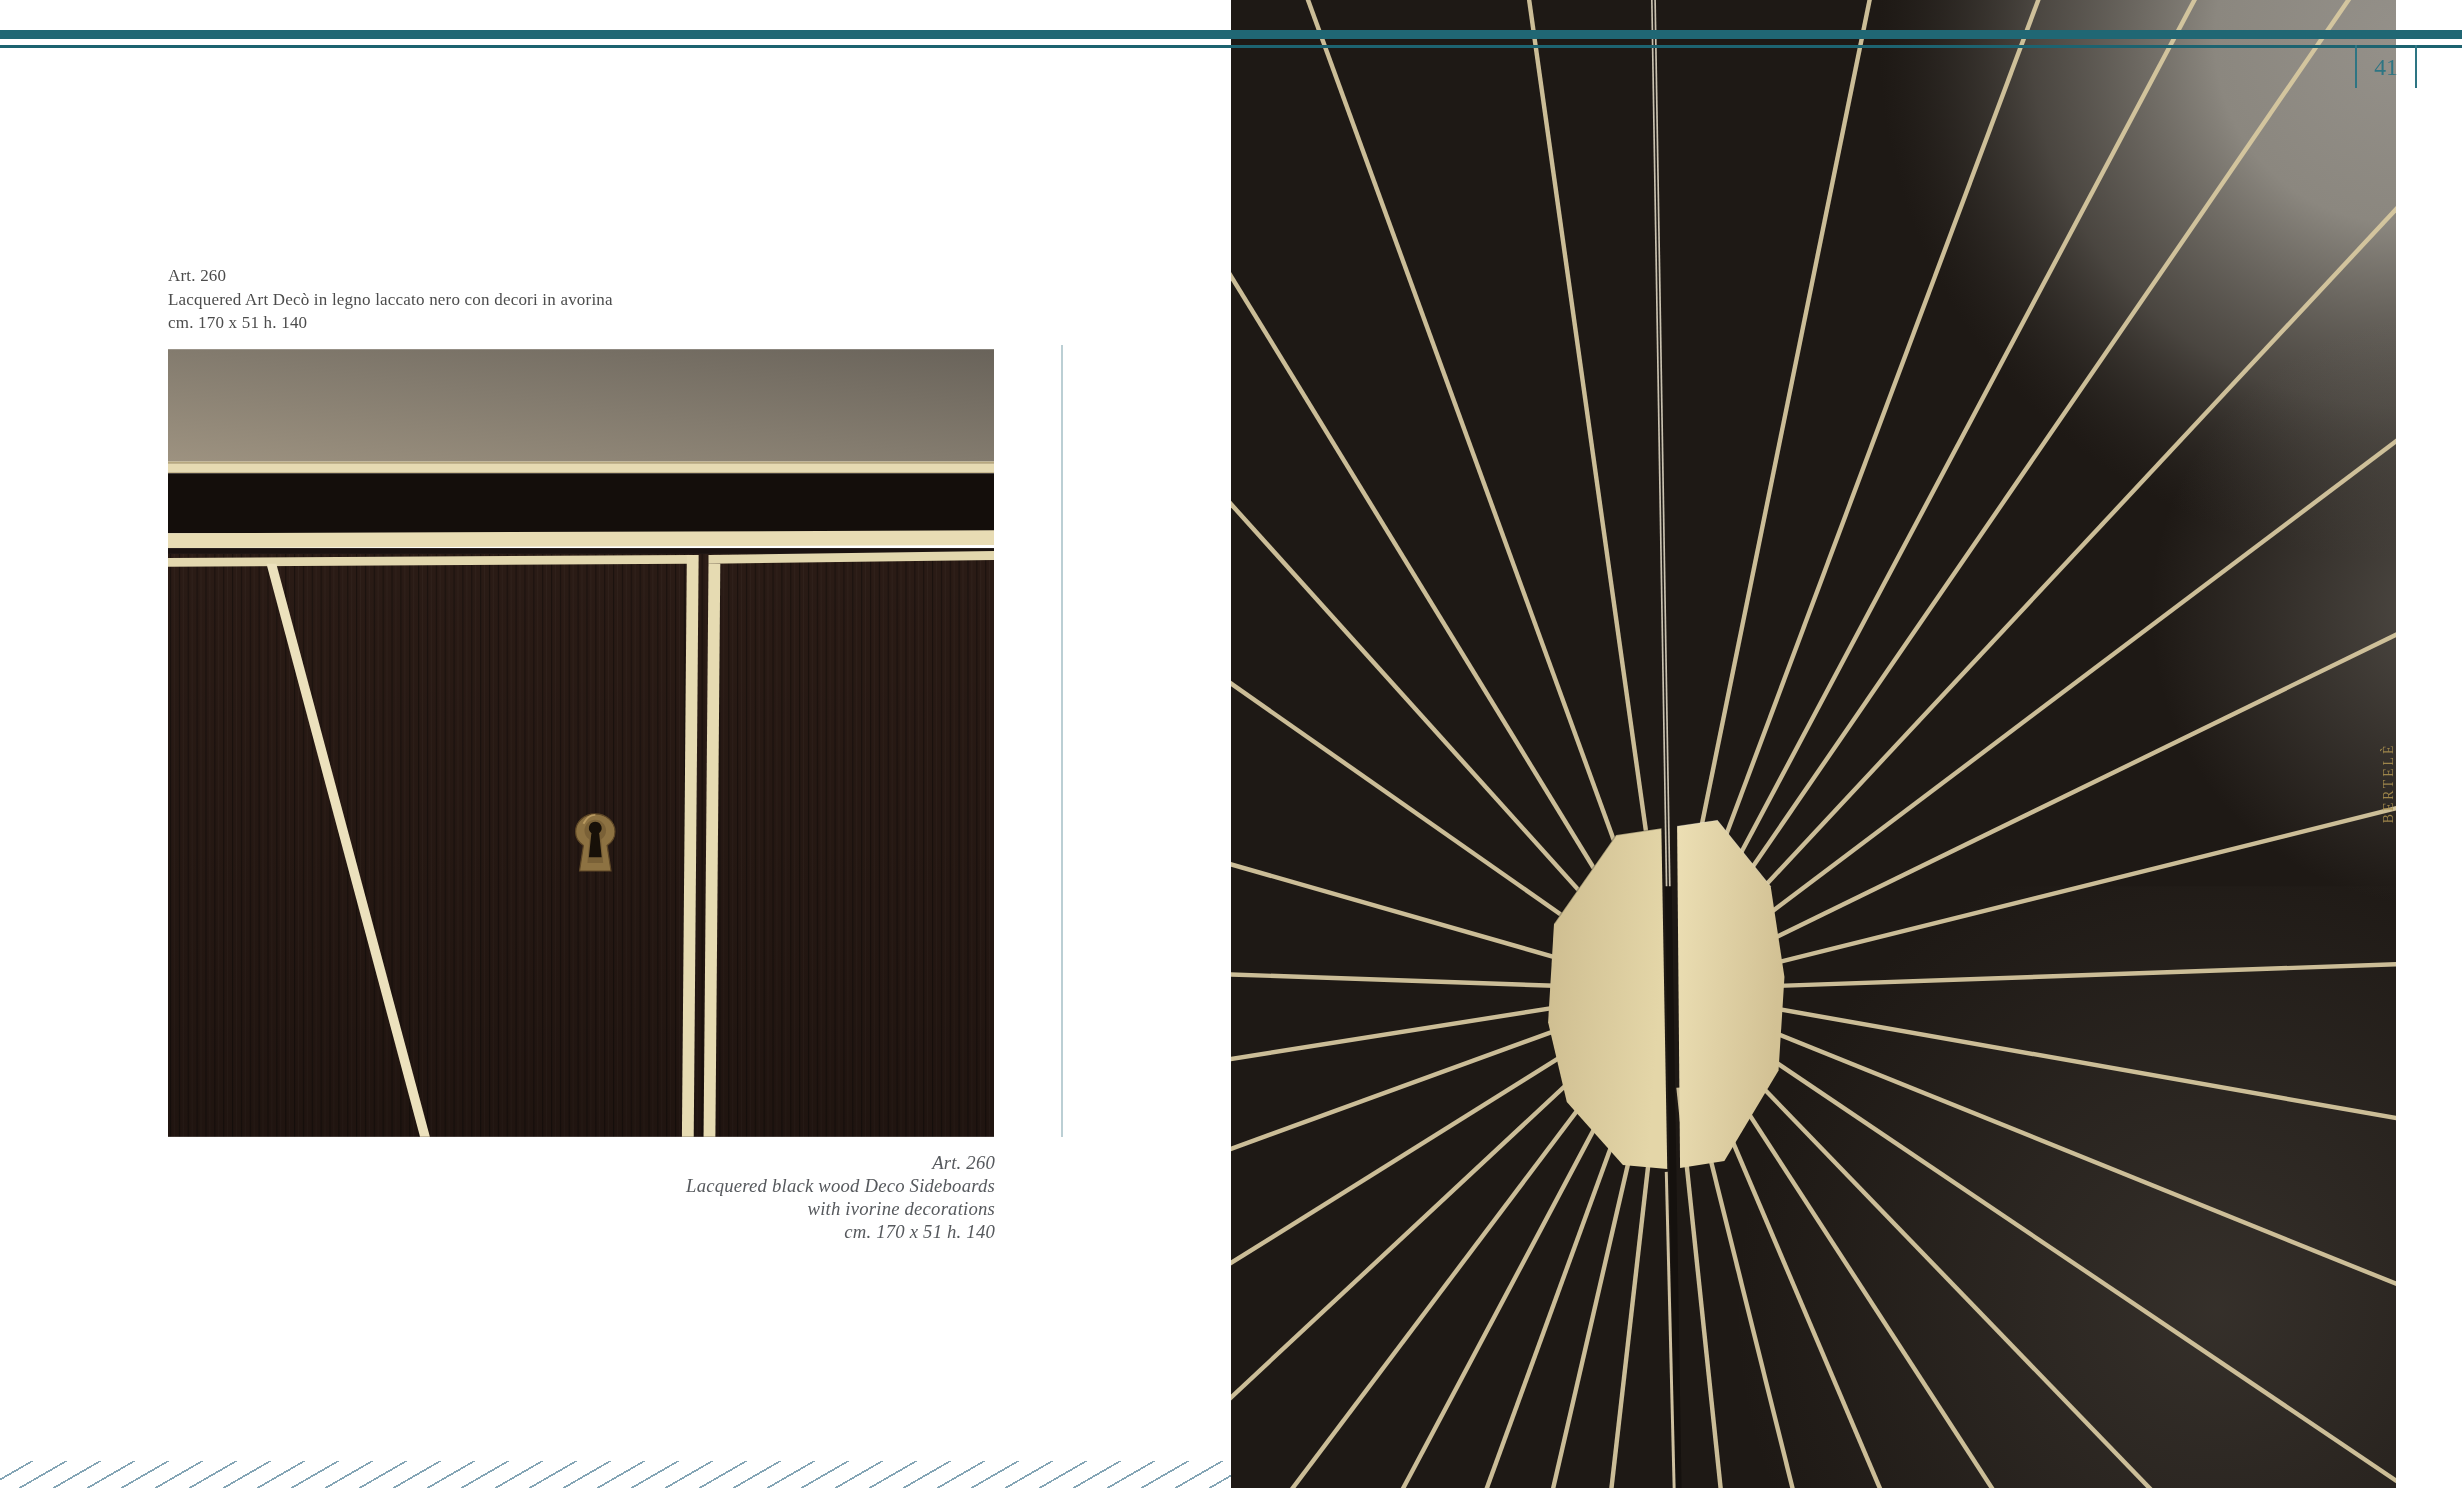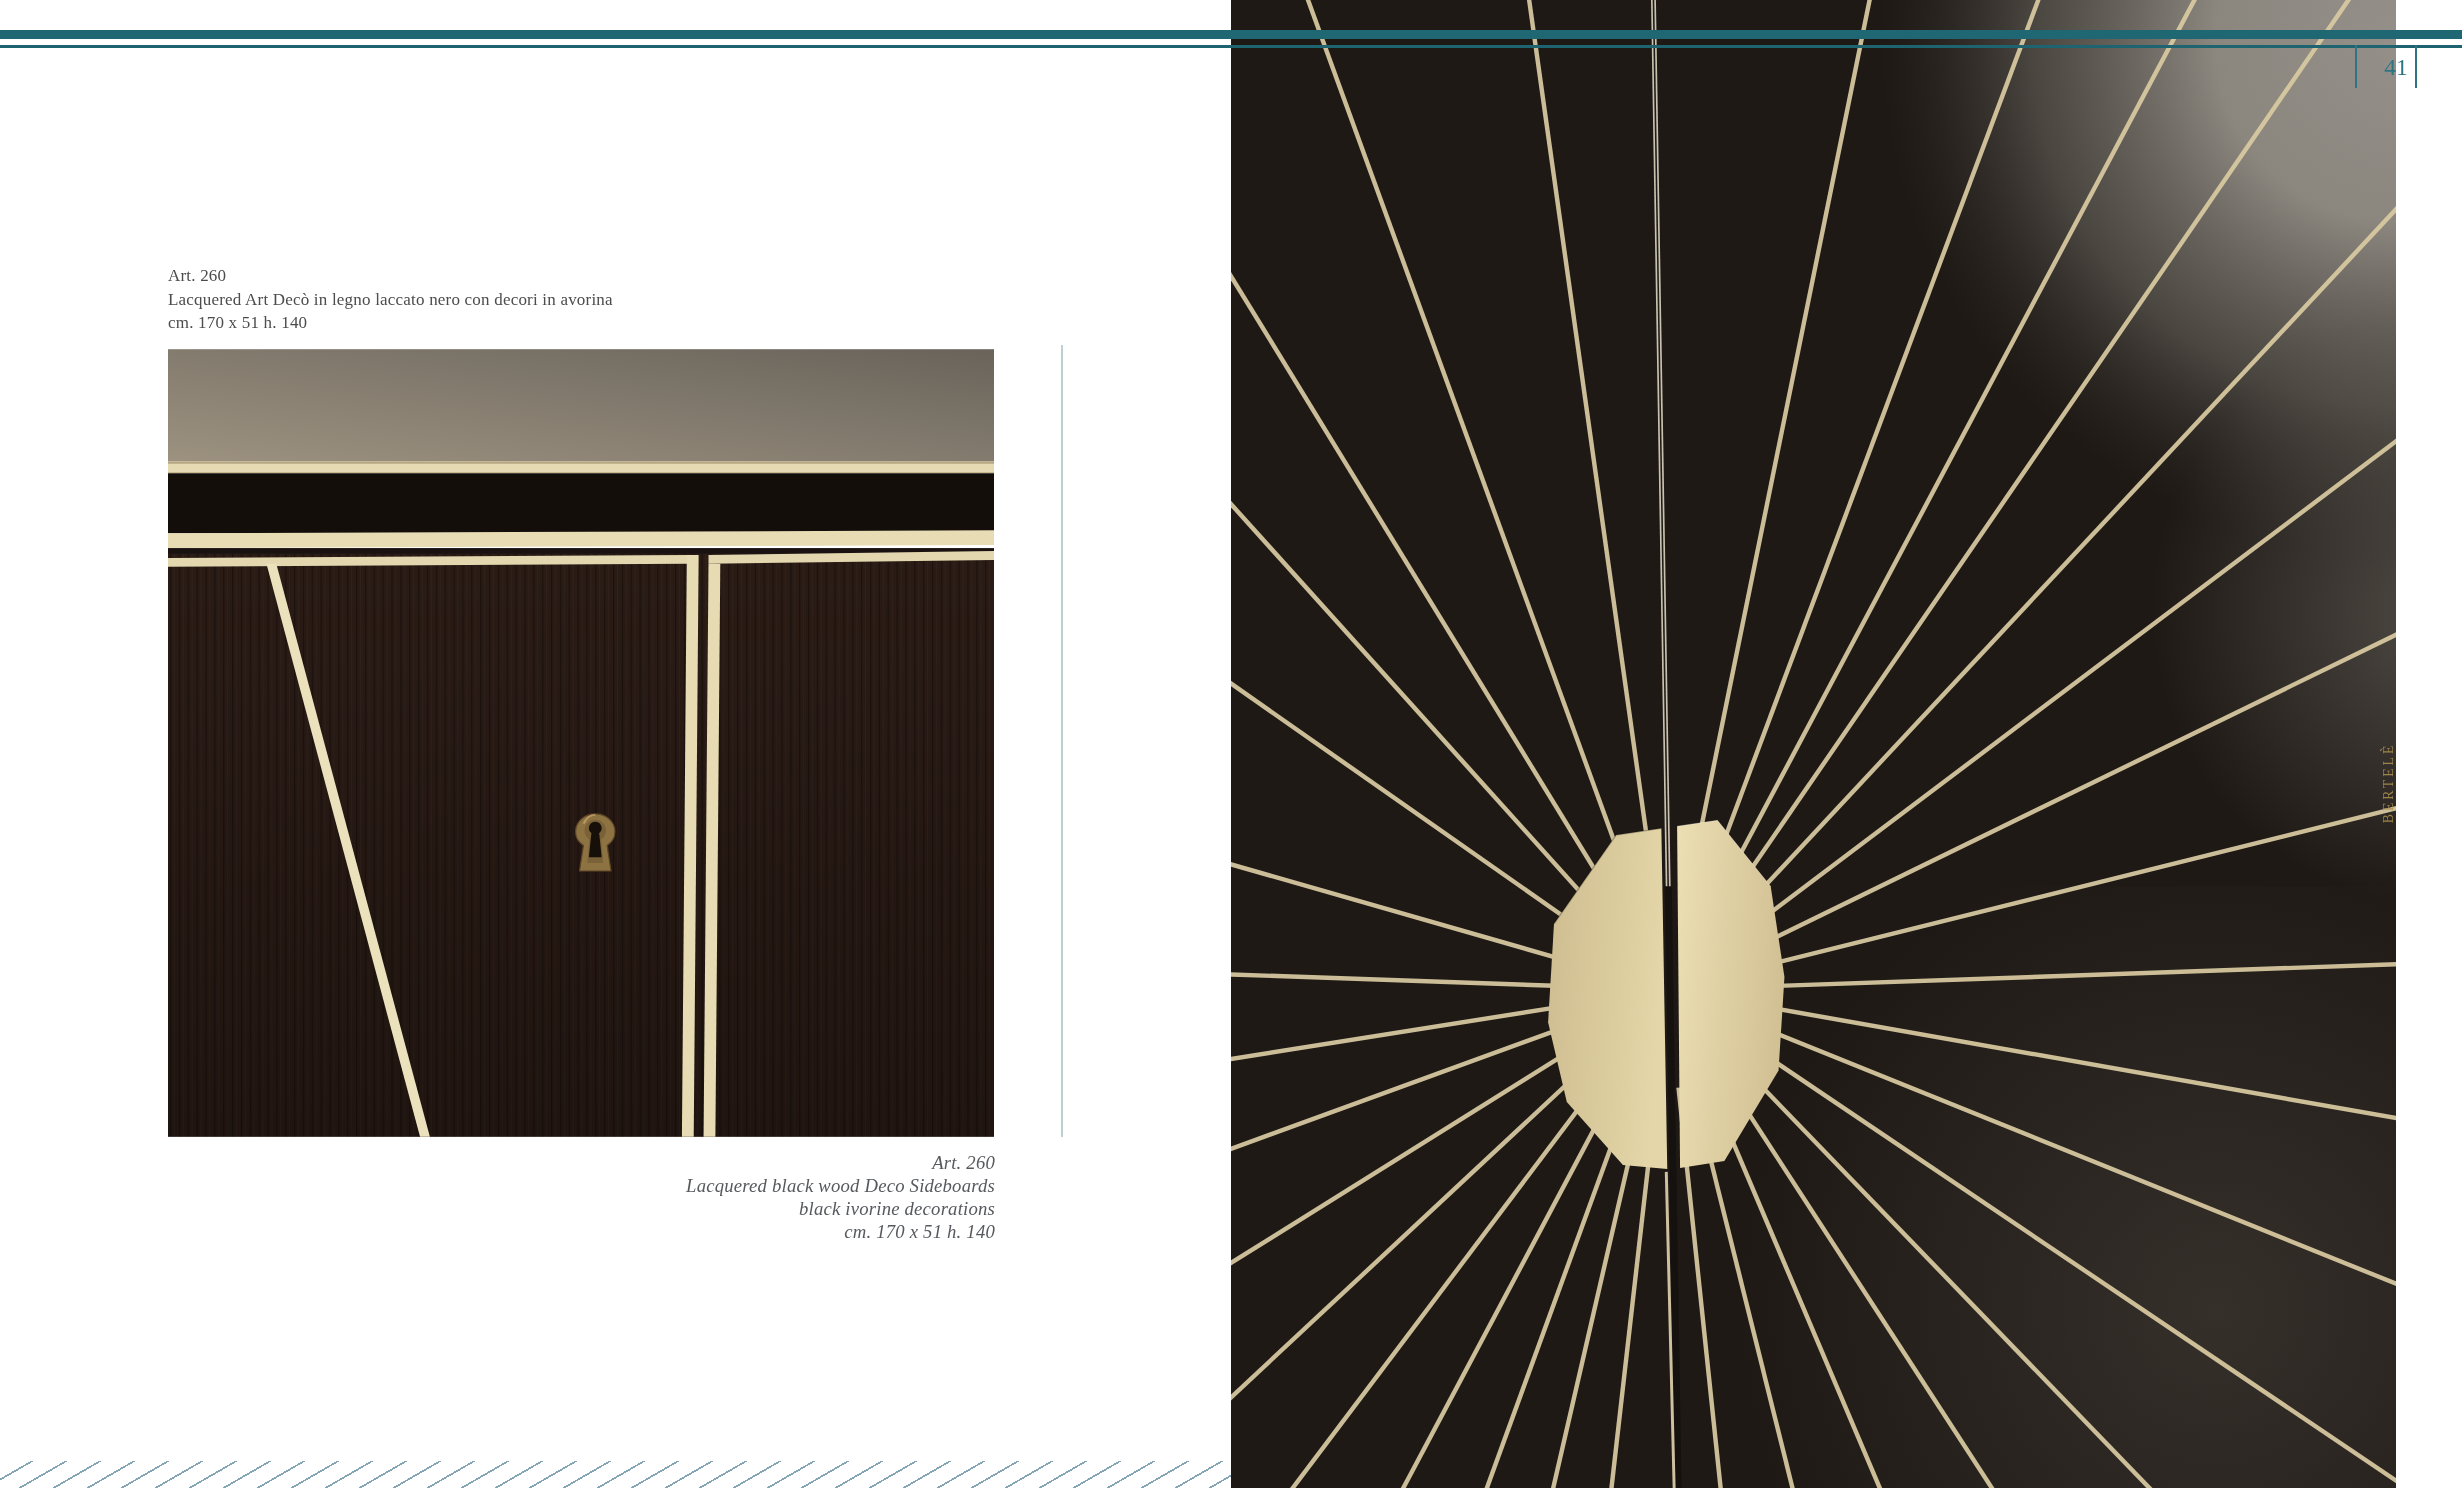--- a/index.html
+++ b/index.html
@@ -16,21 +16,21 @@
     font-family:"Liberation Serif","DejaVu Serif",serif;
   }
   
   .stripe-thick{position:absolute;left:0;top:29.6px;width:2463px;height:9.9px;background:var(--teal);z-index:30;}
   .stripe-thin{position:absolute;left:0;top:45px;width:2463px;height:3px;background:var(--teal-thin);z-index:30;}
   
   .pn-rule{position:absolute;top:45px;width:2px;height:43px;background:var(--teal-text);z-index:32;}
   .pn-rule.l{left:2355px;} .pn-rule.r{left:2415px;}
   .pageno{
     position:absolute;left:2357px;top:51px;width:58px;height:33px;z-index:32;
-    color:var(--teal-text);font-size:23.6px;text-align:center;line-height:33px;margin-left:10px;
+    color:var(--teal-text);font-size:23.6px;text-align:center;line-height:33px;
   }
   
   .it-block{
     position:absolute;left:168px;top:264px;z-index:5;
     color:var(--text-dark);font-size:17px;line-height:23.6px;letter-spacing:0.2px;
   }
   
   .photo-left{position:absolute;left:168px;top:349px;width:826px;height:788px;z-index:4;}
   .photo-left svg{display:block;}
   
@@ -116,21 +116,21 @@
         <path d="M8,10 C11,4 16,1 20,1" stroke="#c2a368" stroke-width="2" fill="none" opacity="0.8"></path>
       </g>
     </svg>
   </div>
 
   <div class="v-rule"></div>
 
   <div class="en-block">
     <div>Art. 260</div>
     <div>Lacquered black wood Deco Sideboards</div>
-    <div>black ivorine decorations</div>
+    <div>with ivorine decorations</div>
     <div>cm. 170 x 51 h. 140</div>
   </div>
 
   <div class="hatch"></div>
 
   <div class="photo-right">
     <svg id="sunburstSvg" width="1165" height="1488" viewBox="0 0 1183 1511">
       <defs>
         <radialGradient id="gCorner" cx="1185" cy="40" r="620" gradientUnits="userSpaceOnUse">
           <stop offset="0" stop-color="#949089"></stop>

